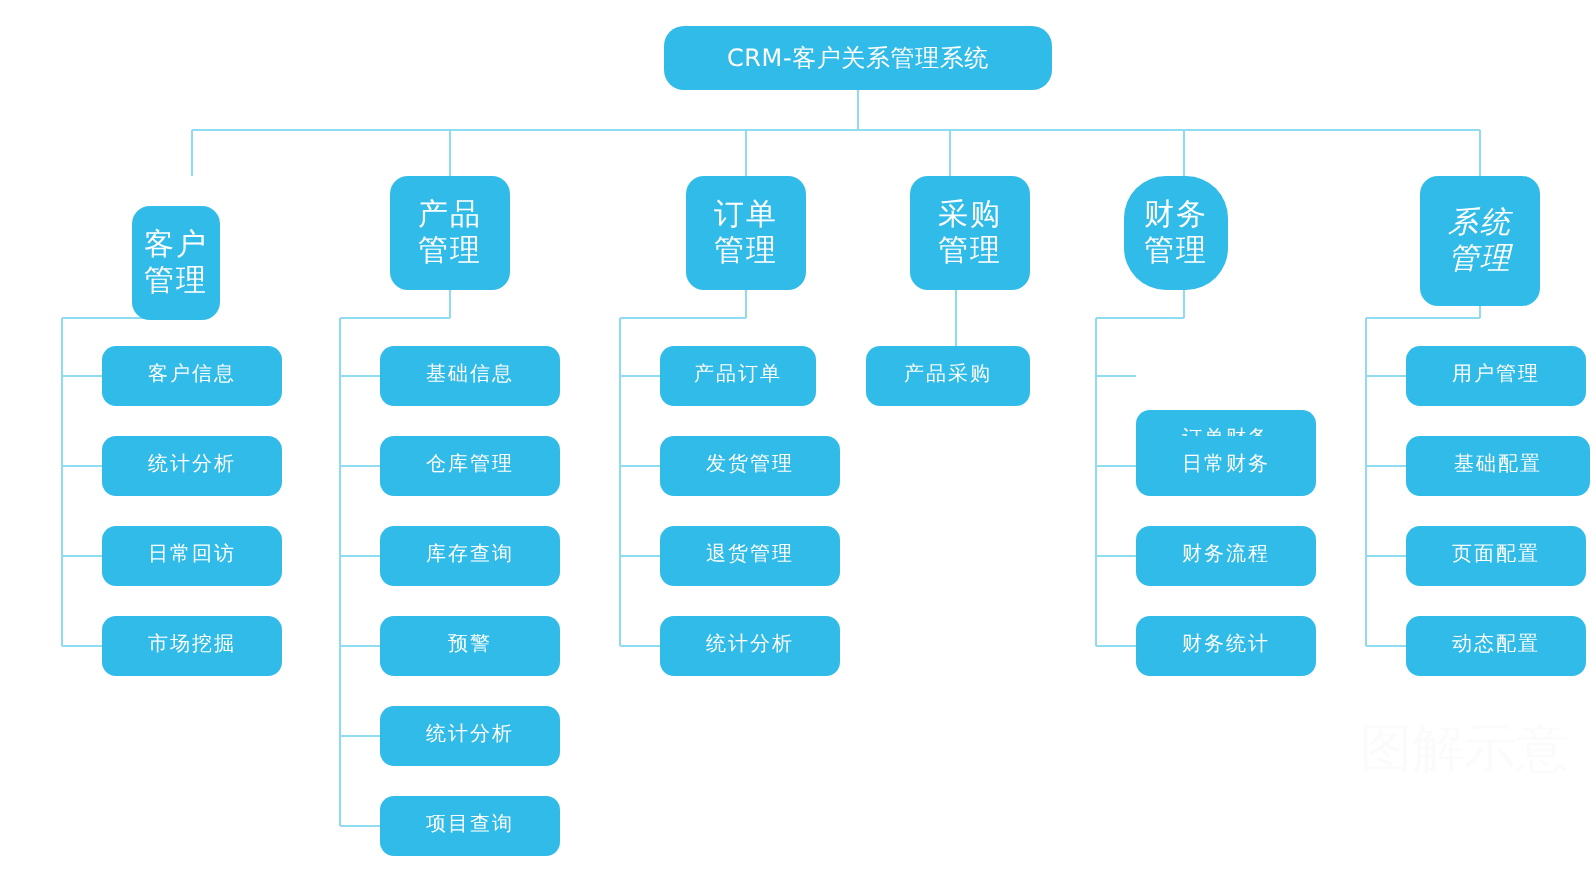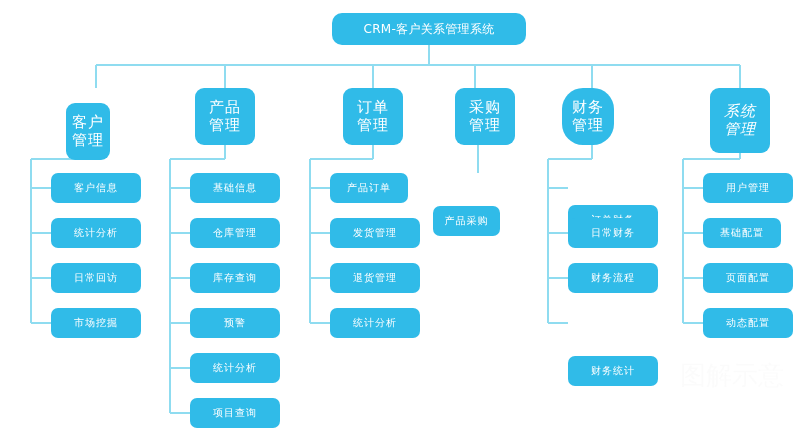--- a/index.html
+++ b/index.html
@@ -142,29 +142,29 @@
       <div class="node leaf" style="left: 190px; top: 353px; width: 90px; height: 30px;">统计分析</div>
       <div class="node leaf" style="left: 190px; top: 398px; width: 90px; height: 30px;">项目查询</div>
       <div class="node lvl2" style="left: 343px; top: 88px; width: 60px; height: 57px;">订单
 管理</div>
       <div class="node leaf" style="left: 330px; top: 173px; width: 78px; height: 30px;">产品订单</div>
       <div class="node leaf" style="left: 330px; top: 218px; width: 90px; height: 30px; text-align: center;">发货管理</div>
       <div class="node leaf" style="left: 330px; top: 263px; width: 90px; height: 30px;">退货管理</div>
       <div class="node leaf" style="left: 330px; top: 308px; width: 90px; height: 30px;">统计分析</div>
       <div class="node lvl2" style="left: 455px; top: 88px; width: 60px; height: 57px;">采购
 管理</div>
-      <div class="node leaf" style="left: 433px; top: 173px; width: 67px; height: 30px; margin-top: 33px;">产品采购</div>
+      <div class="node leaf" style="left: 433px; top: 173px; width: 82px; height: 30px;">产品采购</div>
       <div class="node lvl2" style="left: 562px; top: 88px; width: 52px; height: 57px; border-radius: 21px;">财务
 管理</div>
       <div class="node leaf" style="left: 568px; top: 173px; width: 90px; height: 30px; margin-top: 32px;">订单财务</div>
       <div class="node leaf" style="left: 568px; top: 218px; width: 90px; height: 30px;">日常财务</div>
       <div class="node leaf" style="left: 568px; top: 263px; width: 90px; height: 30px;">财务流程</div>
-      <div class="node leaf" style="left: 568px; top: 308px; width: 90px; height: 30px; margin-top: 48px;">财务统计</div>
+      <div class="node leaf" style="left: 568px; top: 308px; width: 90px; height: 30px;">财务统计</div>
       <div class="node lvl2" style="left: 710px; top: 88px; width: 60px; height: 65px; font-style: italic;">系统
 管理</div>
       <div class="node leaf" style="left: 703px; top: 173px; width: 90px; height: 30px;">用户管理</div>
-      <div class="node leaf" style="left: 703px; top: 218px; width: 78px; height: 30px;">基础配置</div>
+      <div class="node leaf" style="left: 703px; top: 218px; width: 92px; height: 30px;">基础配置</div>
       <div class="node leaf" style="left: 703px; top: 263px; width: 90px; height: 30px;">页面配置</div>
       <div class="node leaf" style="left: 703px; top: 308px; width: 90px; height: 30px;">动态配置</div>
     </div>
 
   <div id="watermark">图解示意</div>
 </div>
 
 </body></html>

